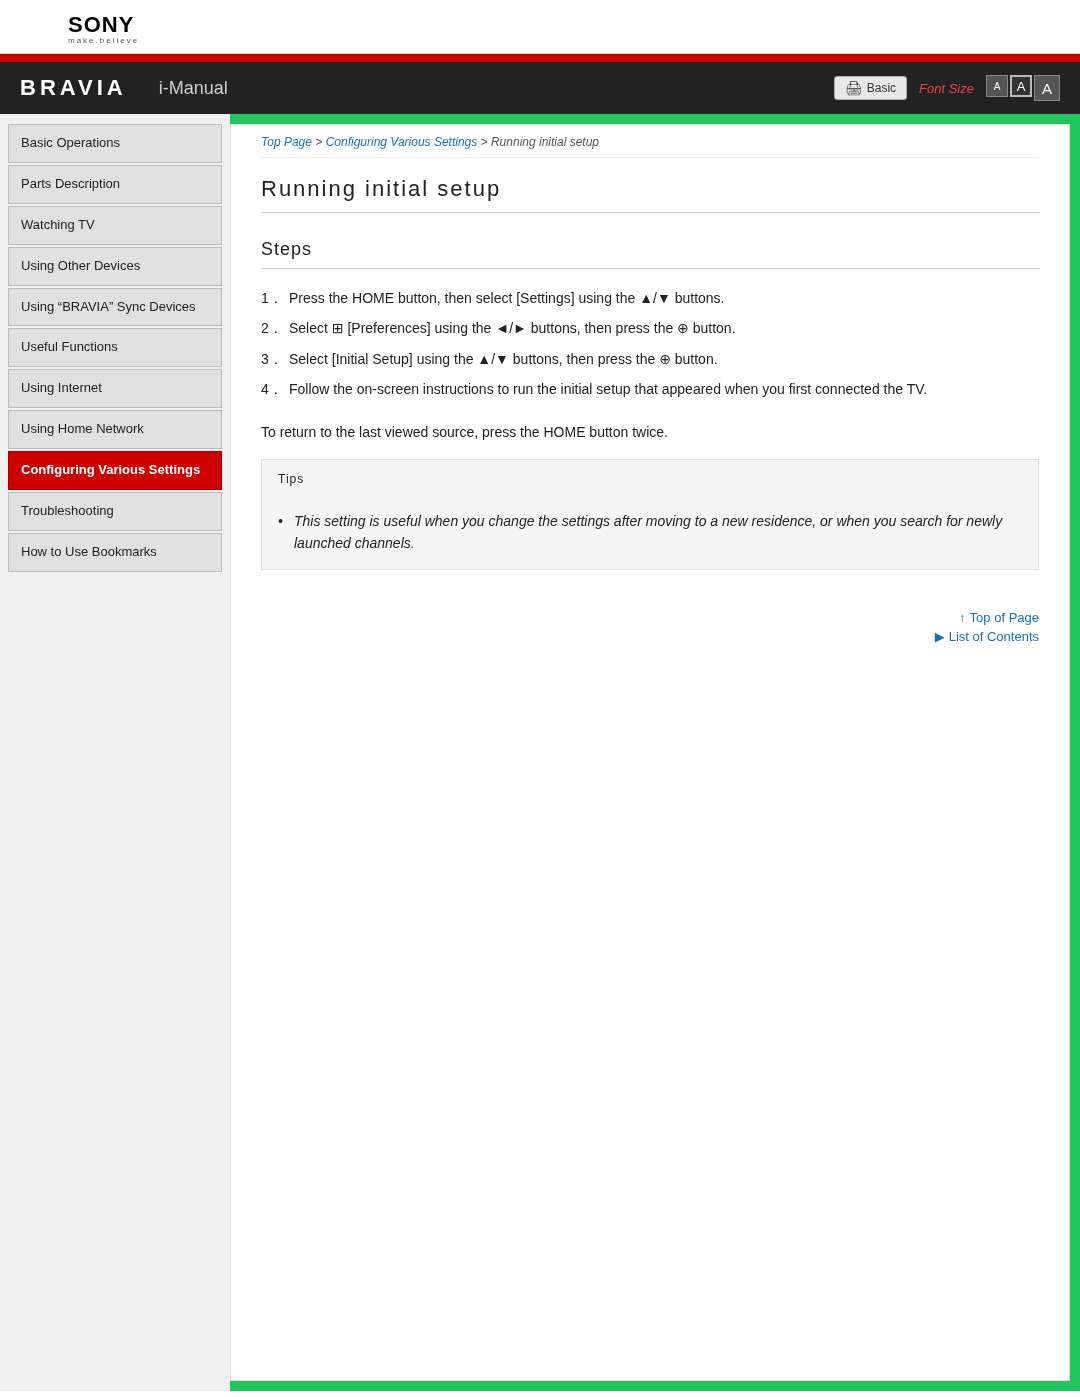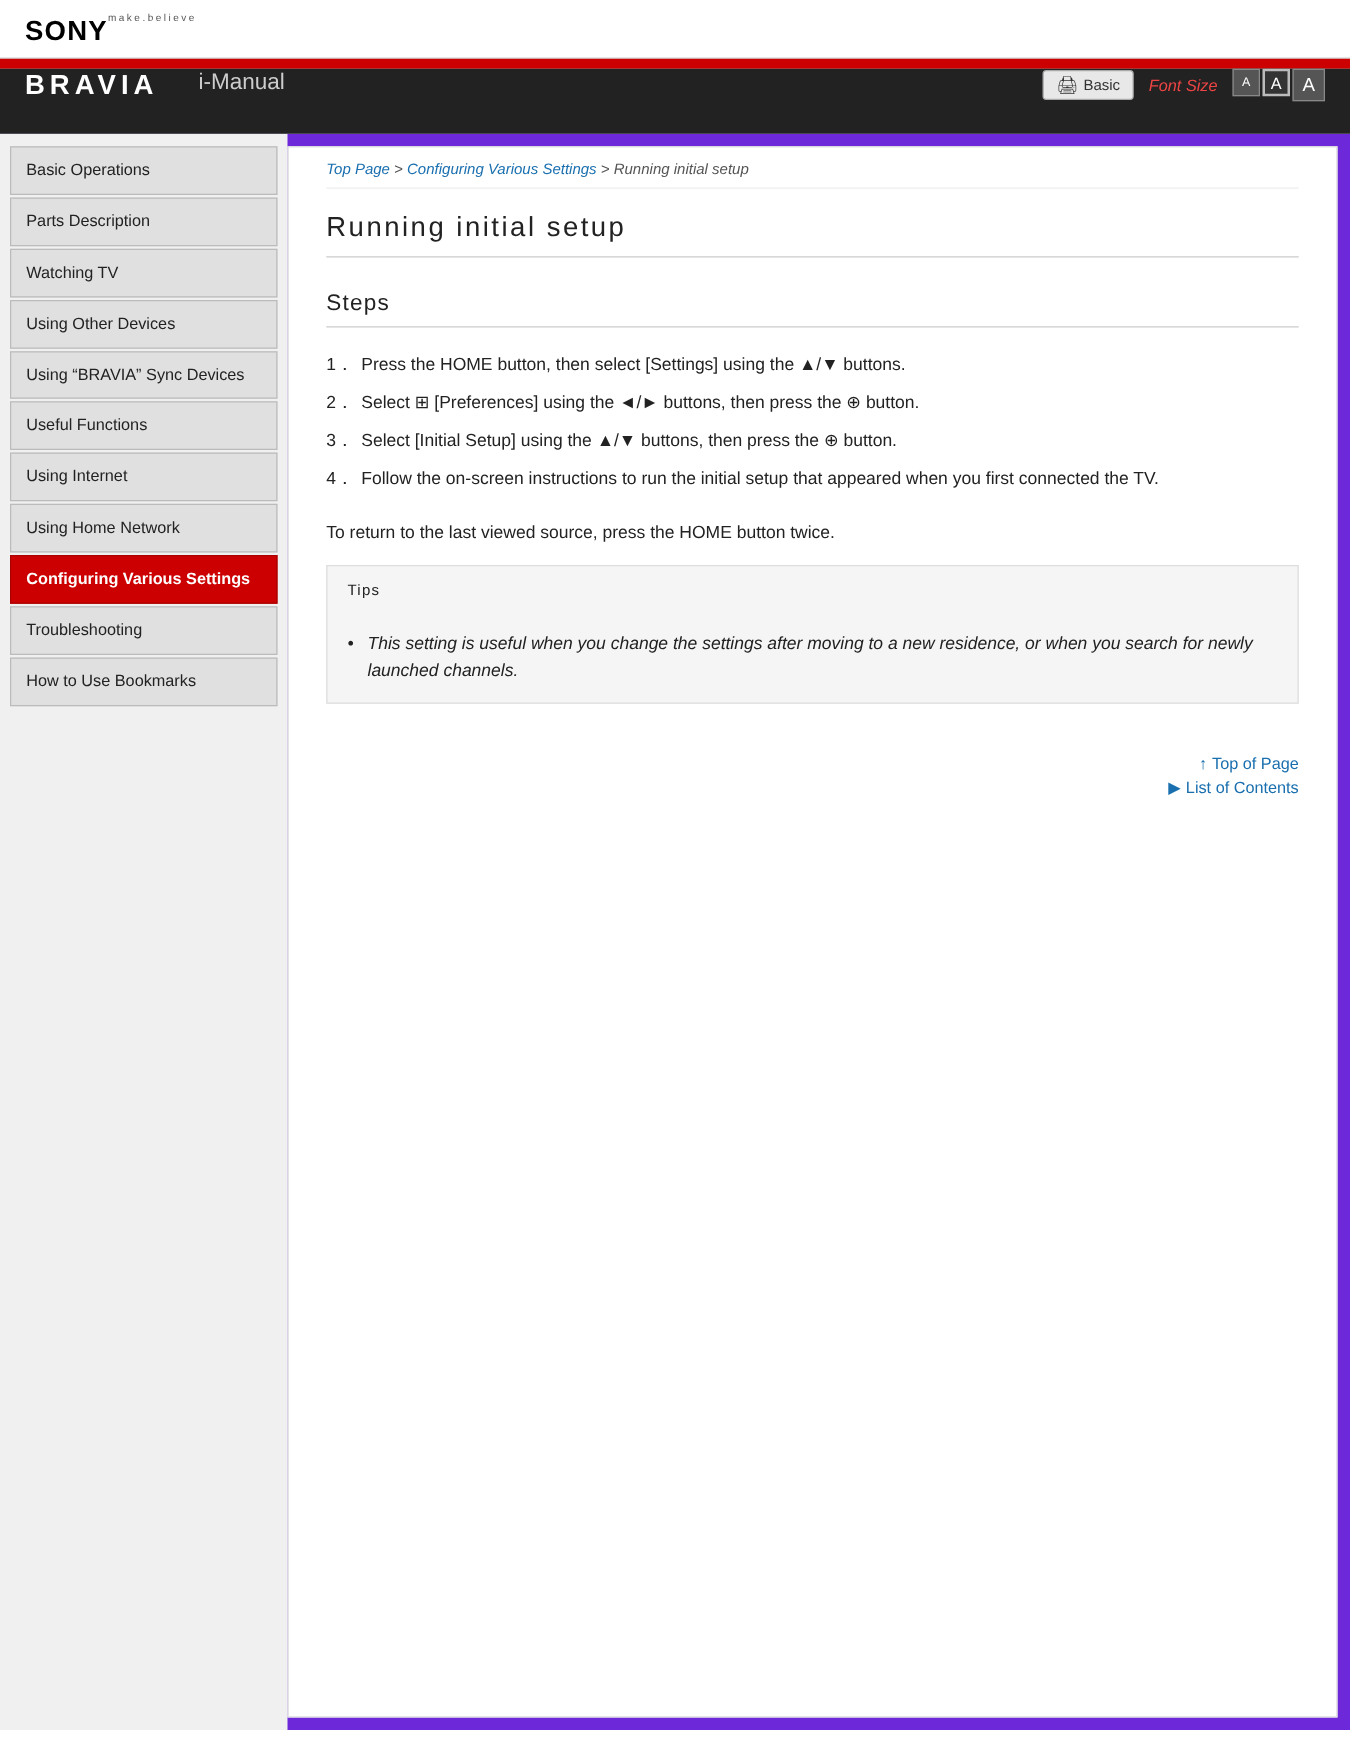--- a/index.html
+++ b/index.html
@@ -13,42 +13,44 @@
     }
 
     
     .top-area {
       background: #fff;
       padding: 12px 20px 8px 20px;
       border-bottom: 1px solid #ccc;
     }
     .sony-logo {
       display: flex;
+      flex-direction: column;
       align-items: flex-start;
+      margin-left: 48px;
     }
     .sony-logo .sony-text {
       font-size: 22px;
       font-weight: 900;
       letter-spacing: 1px;
       color: #000;
       font-family: Arial Black, Arial, sans-serif;
     }
     .sony-logo .tagline {
       font-size: 8px;
       color: #555;
       letter-spacing: 2px;
       margin-top: -2px;
     }
 
     
     .header-bar {
       background: #222;
       height: 52px;
       display: flex;
-      align-items: flex-start;
+      align-items: center;
       padding: 0 20px;
       position: relative;
     }
     .header-red-stripe {
       background: #c00;
       height: 8px;
       width: 100%;
     }
     .bravia-brand {
       color: #fff;
@@ -109,21 +111,21 @@
     }
     .font-btn.active {
       background: #333;
       border: 2px solid #bbb;
     }
     .font-btn.large { font-size: 15px; width: 26px; height: 26px; }
 
     
     .main-content {
       display: flex;
-      background: #6d28d9;
+      background: #22c55e;
       min-height: calc(1397px - 120px);
     }
 
     
     .sidebar {
       width: 230px;
       flex-shrink: 0;
       background: #f0f0f0;
       padding: 10px 8px;
     }

